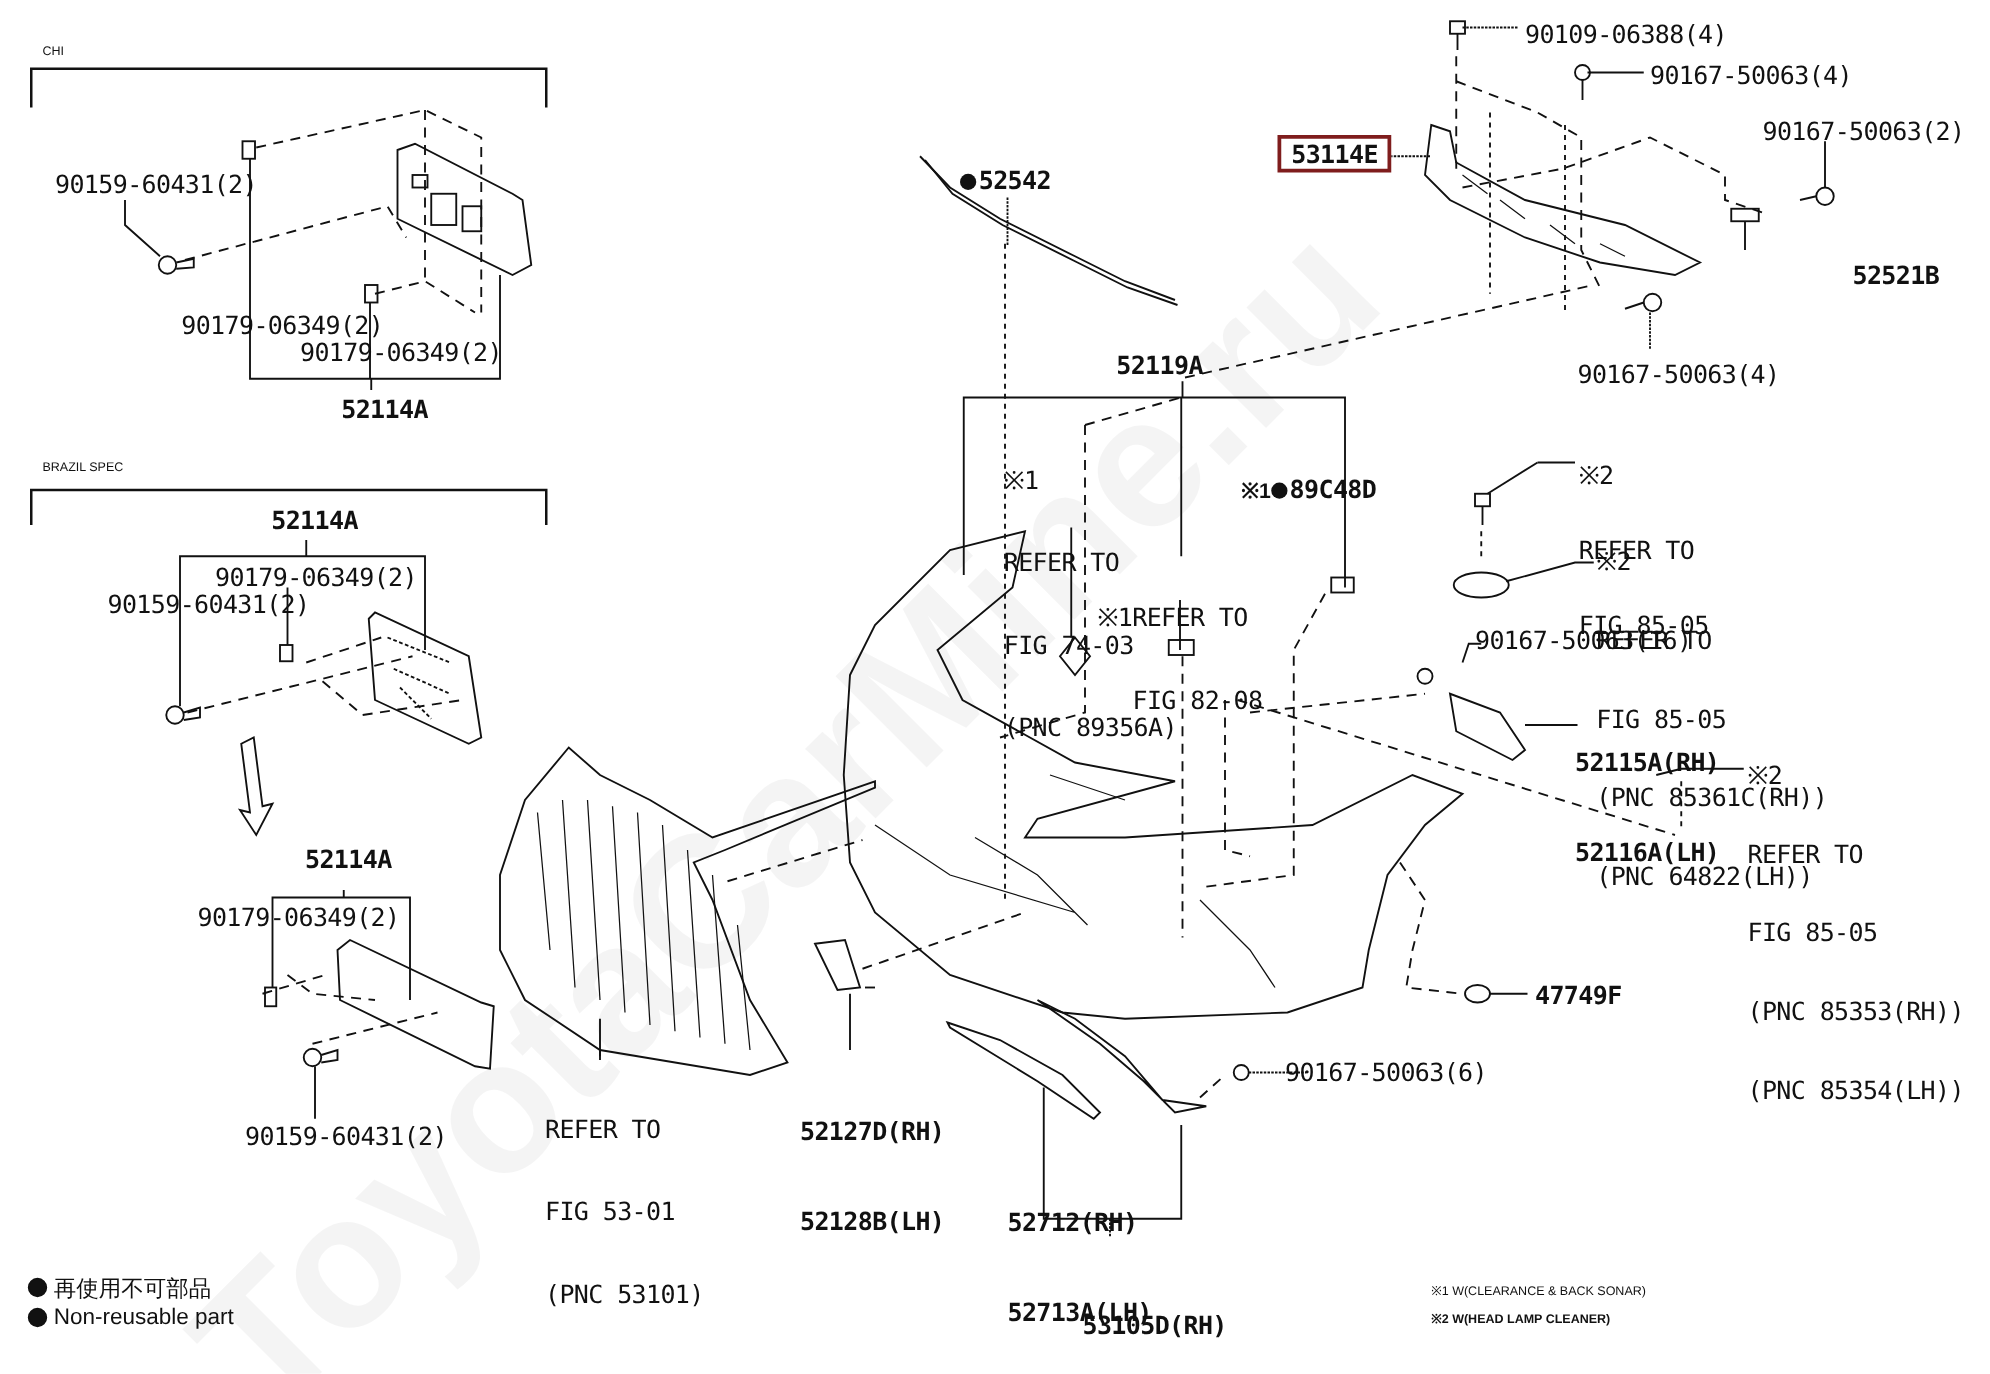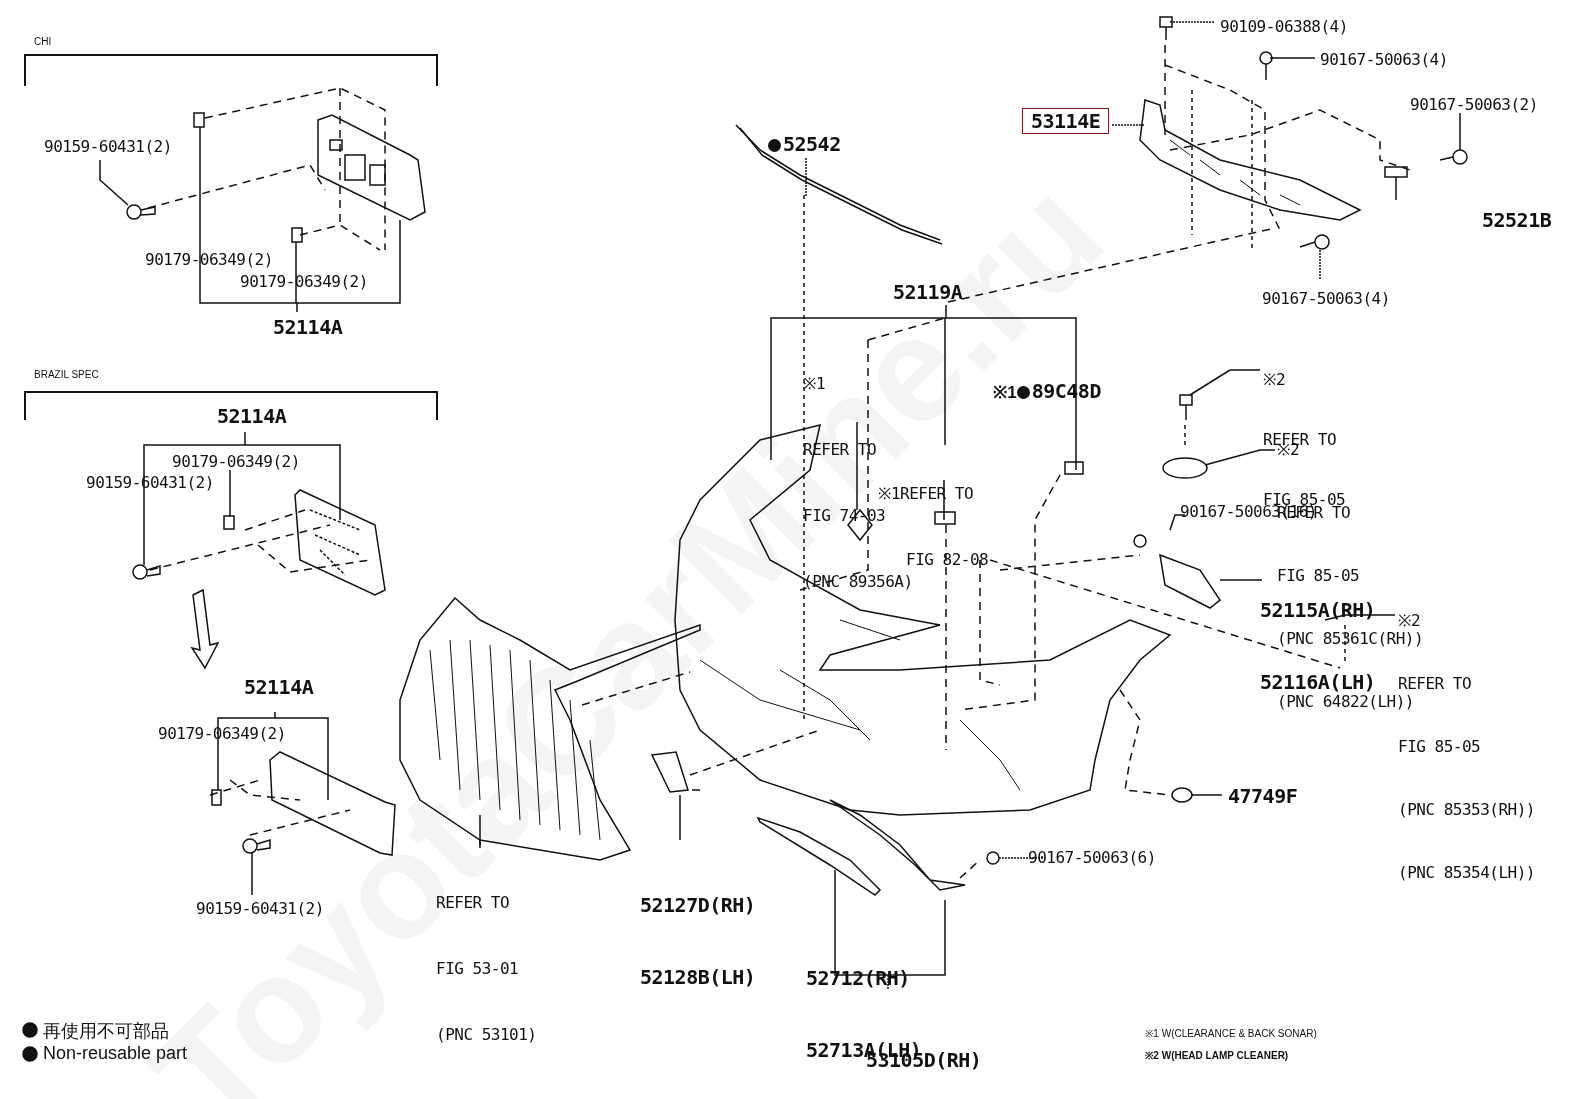--- a/index.html
+++ b/index.html
@@ -1,23 +1,23 @@
 <!DOCTYPE html>
 <html><head>
 <meta charset="utf-8">
 <style>
   html, body { margin: 0; padding: 0; background: #ffffff; }
   body { width: 1592px; height: 1099px; position: relative; overflow: hidden;
          font-family: "DejaVu Sans Mono", monospace; color: #111; }
   svg.base { position: absolute; left: 0; top: 0; }
-  .lbl { position: absolute; font-family: "DejaVu Sans Mono", monospace; font-size: 16px;
+  .lbl { position: absolute; font-family: "DejaVu Sans Mono", monospace; font-size: 20px;
          line-height: 22px; white-space: pre; color: #111; letter-spacing: -0.5px; }
   .big { font-size: 20px; font-weight: bold; letter-spacing: -0.5px; }
   .sans { font-family: "Liberation Sans", sans-serif; font-size: 10px; letter-spacing: 0; }
-  .hl { border: 1px solid #7f1d1d; padding: 1px 8px; background: #fff; }
+  .hl { border: 3px solid #7f1d1d; padding: 1px 8px; background: #fff; }
   .dot { display: inline-block; width: 13px; height: 13px; border-radius: 50%; background: #111;
          vertical-align: middle; margin-right: 2px; }
   .legend-row { position: absolute; font-family: "Liberation Sans", sans-serif; font-size: 18px; }
   .wm { position: absolute; font-family: "Liberation Sans", sans-serif; font-size: 150px;
         font-weight: bold; color: rgba(0,0,0,0.045); transform: rotate(-45deg);
         transform-origin: left top; white-space: nowrap; pointer-events: none; }
 </style>
 </head>
 <body>
 

